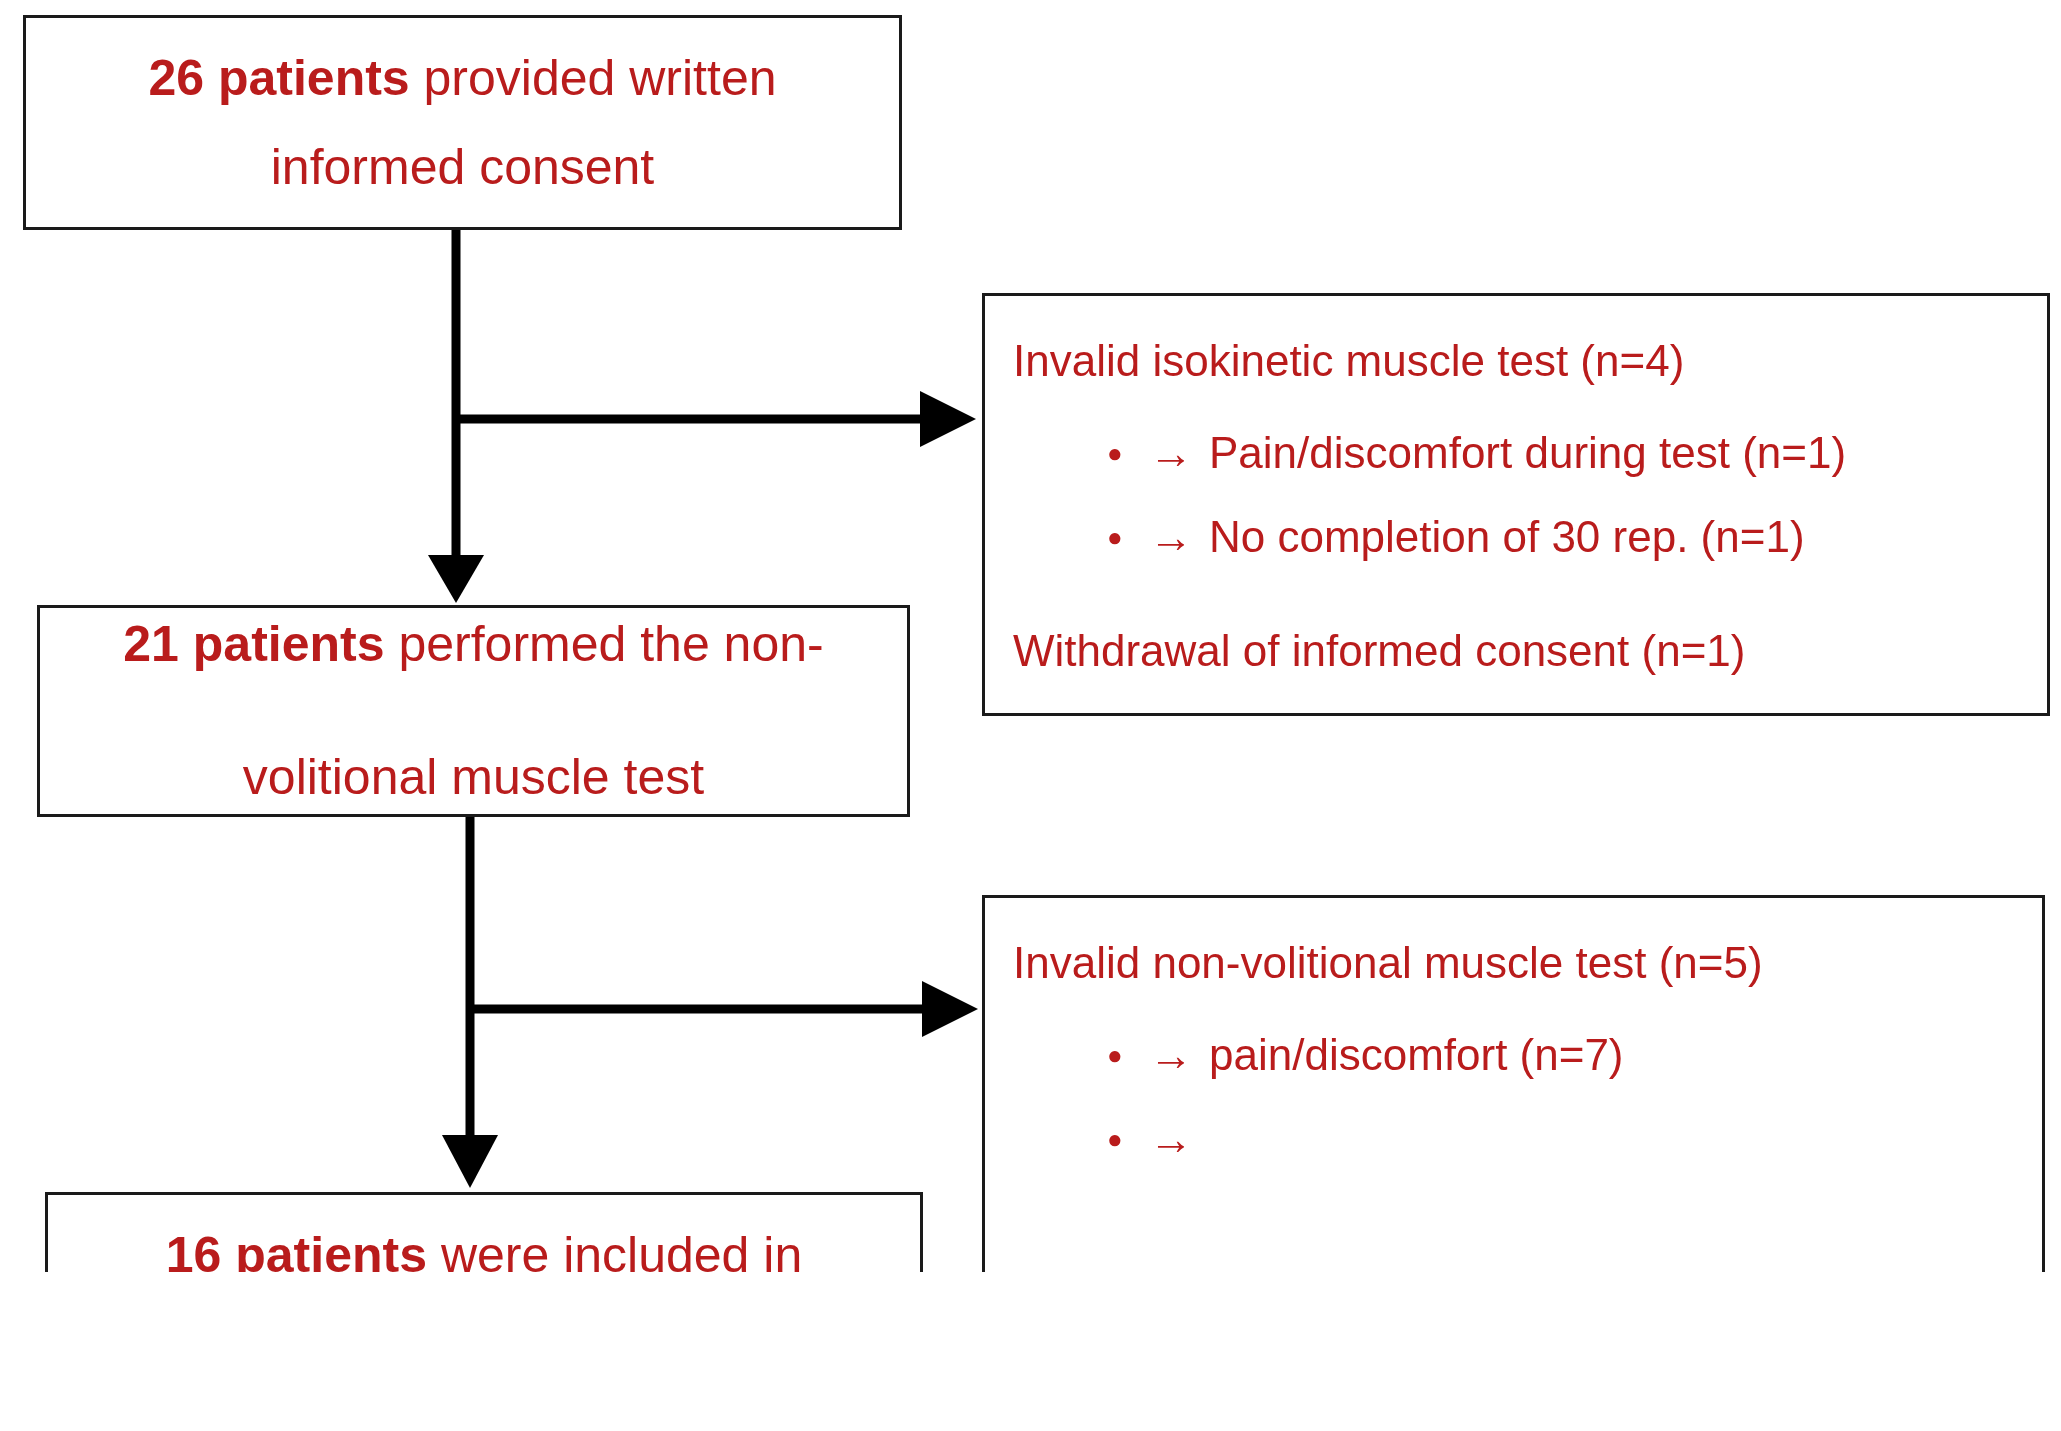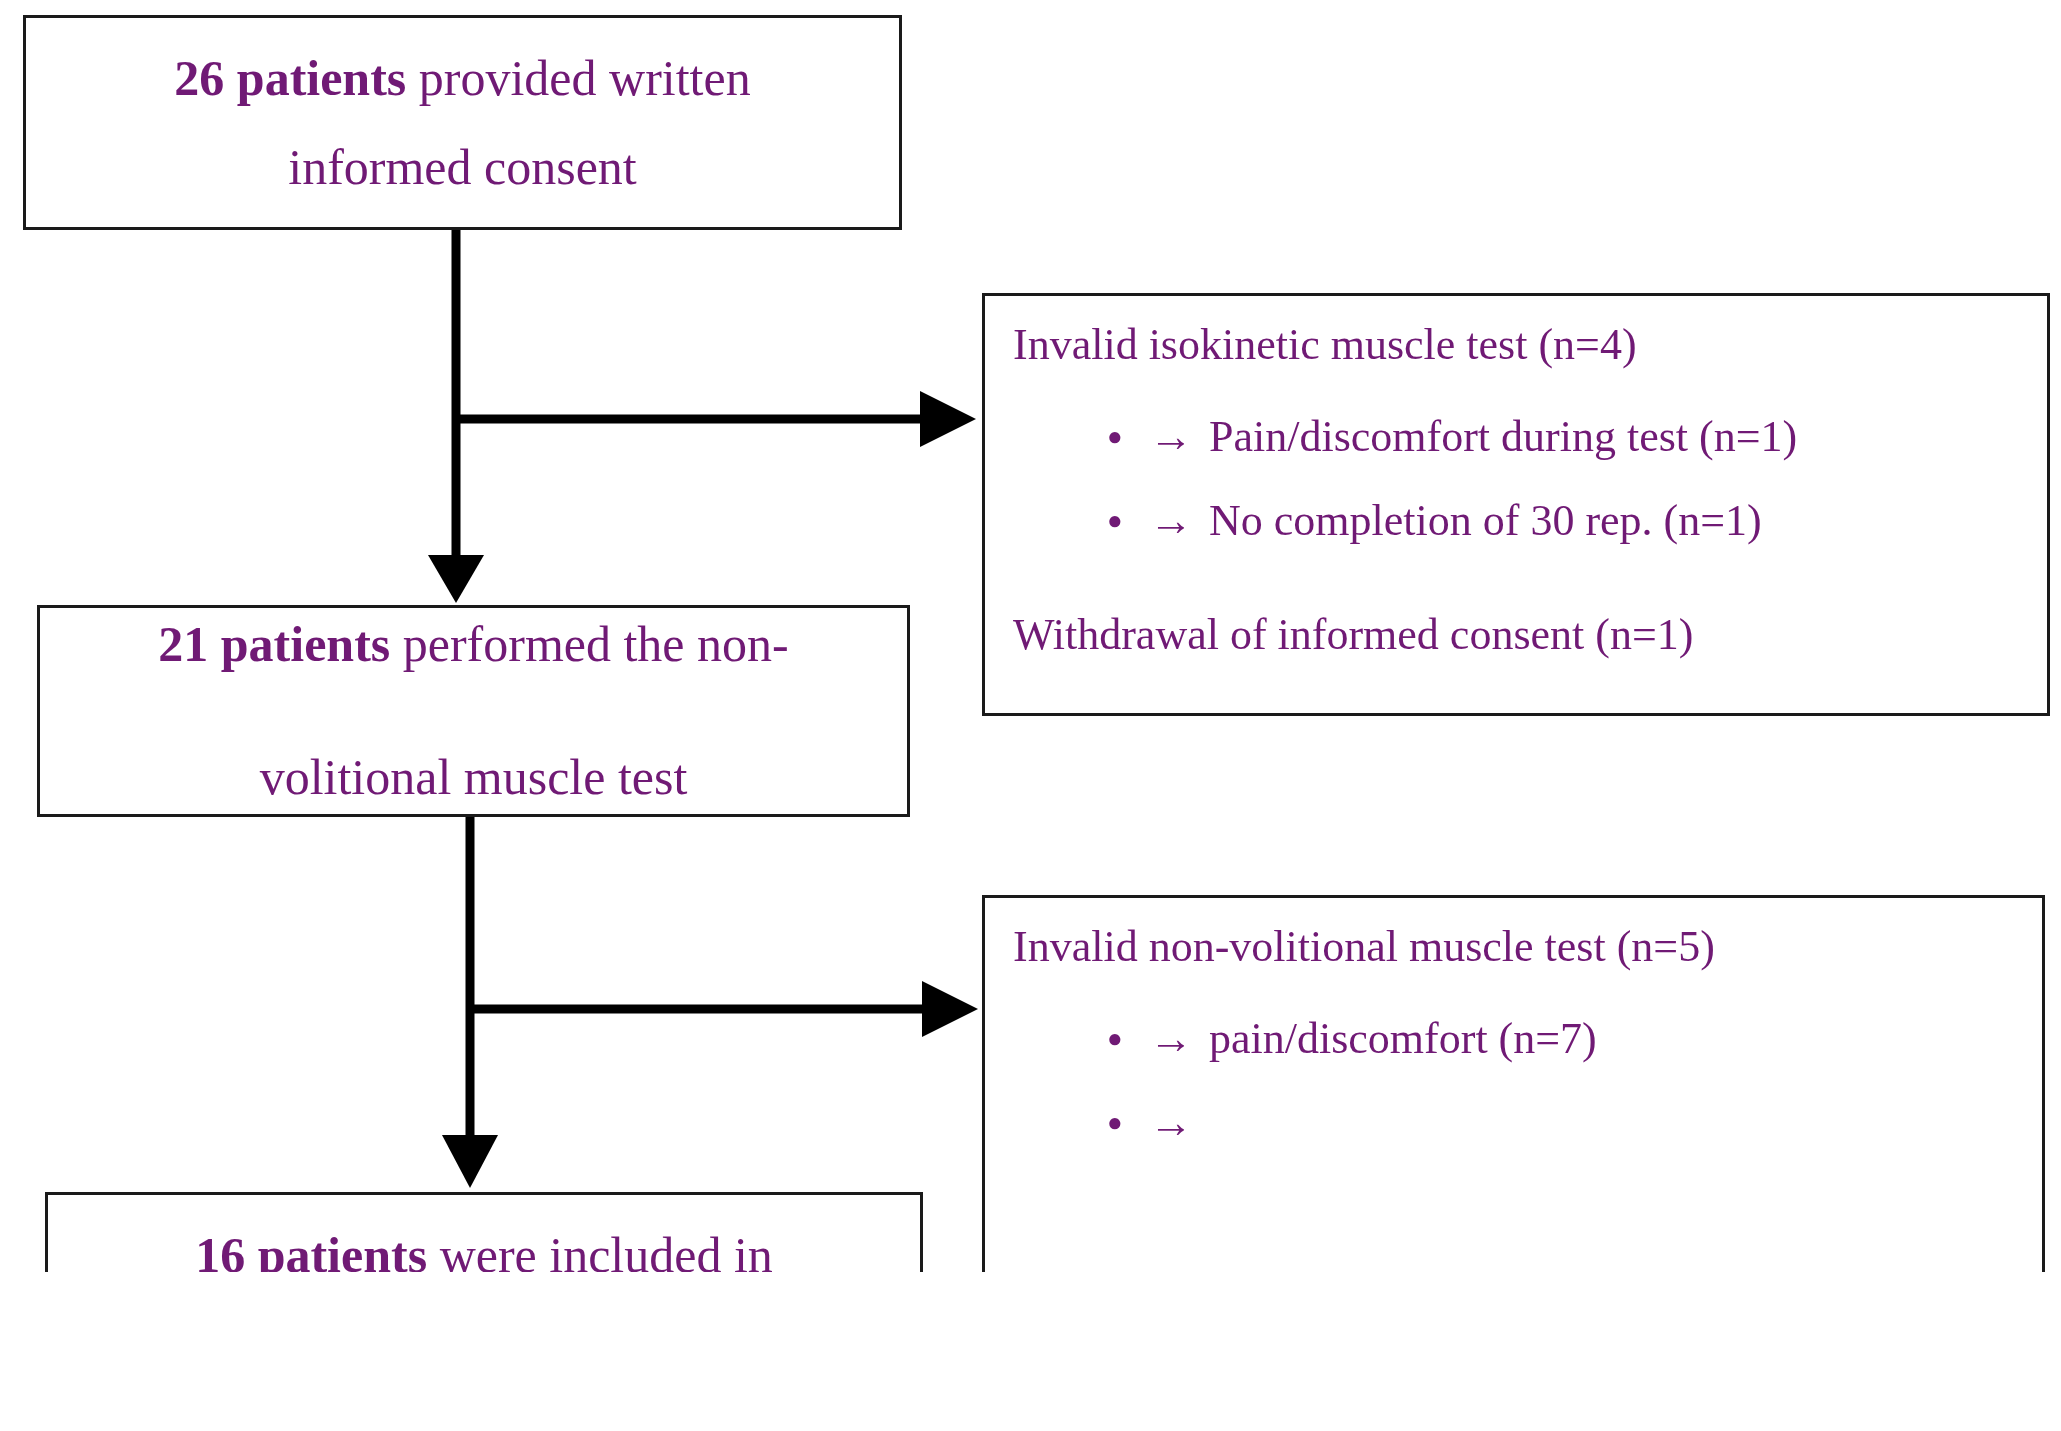--- a/index.html
+++ b/index.html
@@ -5,22 +5,22 @@
   html, body {
     margin: 0;
     padding: 0;
     background: #ffffff;
   }
   .stage {
     position: relative;
     width: 2061px;
     height: 1272px;
     background: #ffffff;
-    font-family: Liberation Serif, serif;
-    color: #701a75;
+    font-family: Liberation Sans, sans-serif;
+    color: #b91c1c;
     overflow: hidden;
   }
   .connectors {
     position: absolute;
     left: 0;
     top: 0;
     width: 2061px;
     height: 1431px;
     pointer-events: none;
   }
@@ -43,21 +43,21 @@
   .mainbox b {
     font-weight: 700;
   }
   .mline {
     white-space: pre-wrap;
   }
   
   .xbox {
     font-size: 44px;
     line-height: 84px;
-    padding: 7px 28px;
+    padding: 23px 28px;
   }
   .xtitle {
     text-align: left;
   }
   .bullets {
     margin-top: 8px;
   }
   .bullet {
     display: flex;
     align-items: flex-start;

